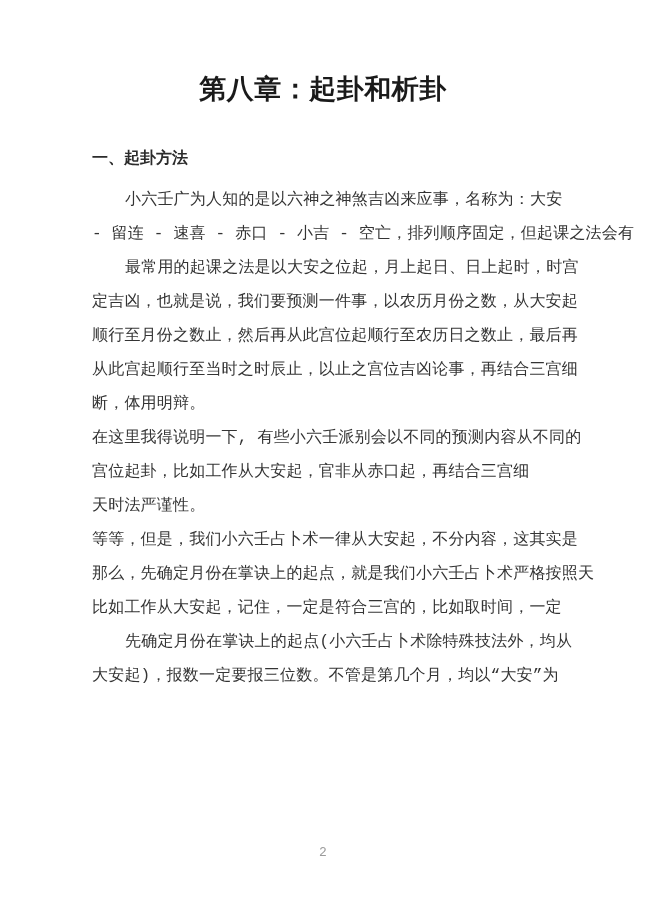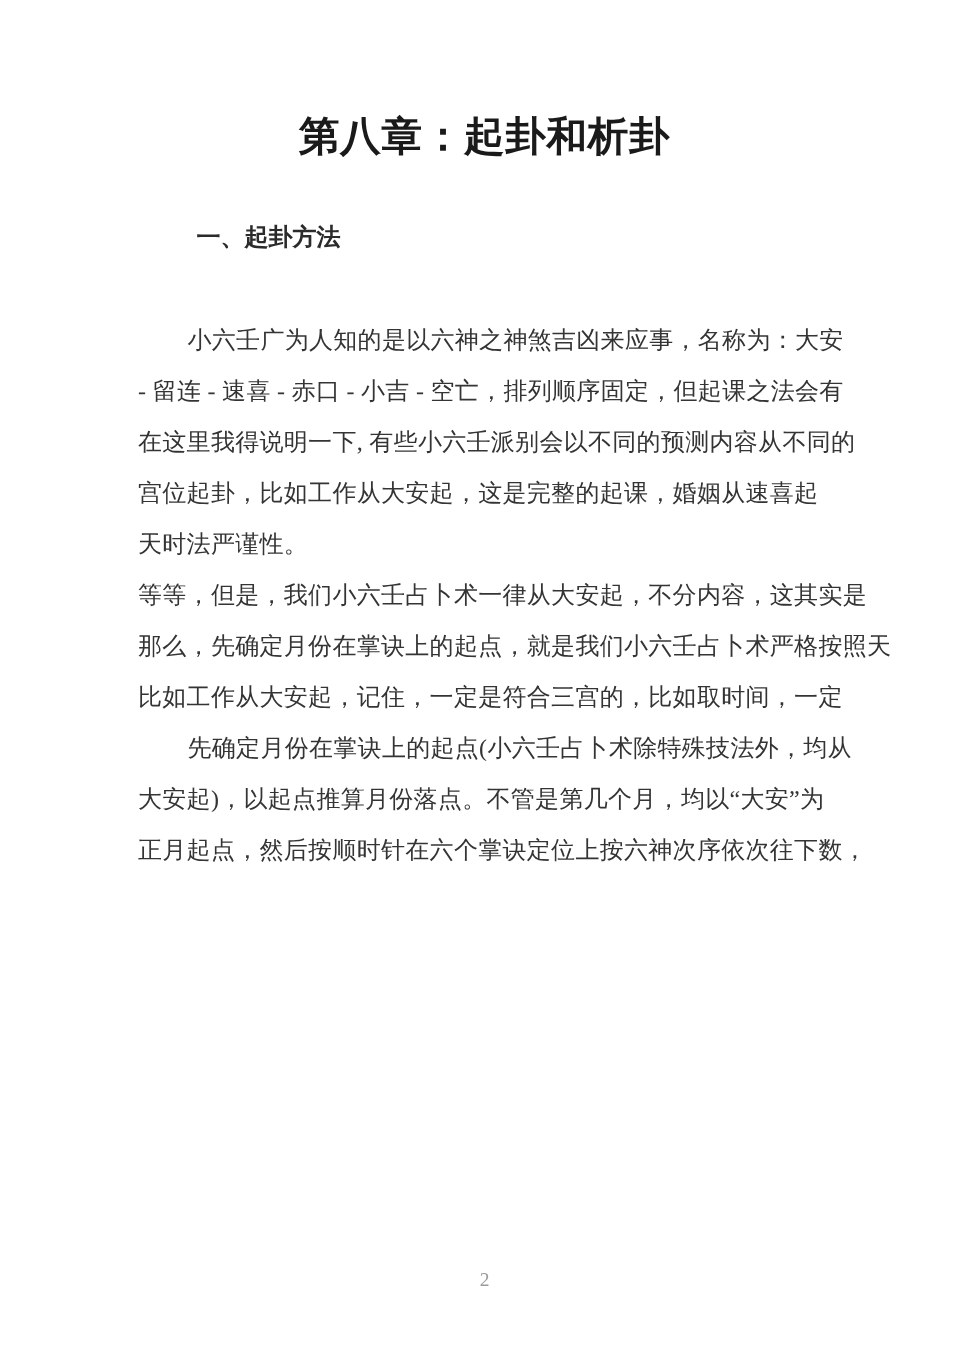--- a/index.html
+++ b/index.html
@@ -6,21 +6,21 @@
     margin: 0;
     padding: 0;
     background: #ffffff;
   }
   .page {
     position: relative;
     width: 646px;
     height: 914px;
     background: #ffffff;
     overflow: hidden;
-    font-family: Liberation Serif, serif;
+    font-family: Liberation Mono, monospace;
   }
   .doc-title {
     position: absolute;
     top: 74px;
     left: 0;
     width: 100%;
     text-align: center;
     font-size: 27px;
     line-height: 34px;
     font-weight: bold;
@@ -28,30 +28,28 @@
     letter-spacing: 0.5px;
   }
   .section-heading {
     position: absolute;
     top: 148px;
     left: 92px;
     font-size: 16px;
     line-height: 22px;
     font-weight: bold;
     color: #2b2b2b;
-    margin-left: 39px;
   }
   .body-text {
     position: absolute;
     top: 183px;
     left: 92px;
     width: 465px;
     font-size: 16px;
     color: #343434;
-    margin-top: 28px;
   }
   .para { margin: 0; }
   .line {
     height: 34px;
     line-height: 34px;
     white-space: nowrap;
     letter-spacing: 0.2px;
   }
   .para.indent .line:first-child {
     text-indent: 33px;
@@ -72,31 +70,37 @@
 <div class="page">
   <div class="doc-title">第八章：起卦和析卦</div>
 
   <div class="section-heading">一、起卦方法</div>
 
   <div class="body-text">
       <div class="para indent">
         <div class="line">小六壬广为人知的是以六神之神煞吉凶来应事，名称为：大安</div>
         <div class="line">- 留连 - 速喜 - 赤口 - 小吉 - 空亡，排列顺序固定，但起课之法会有</div>
       </div>
+      <div class="para indent">
+        <div class="line">最常用的起课之法是以大安之位起，月上起日、日上起时，时宫</div>
+        <div class="line">定吉凶，也就是说，我们要预测一件事，以农历月份之数，从大安起</div>
+        <div class="line">顺行至月份之数止，然后再从此宫位起顺行至农历日之数止，最后再</div>
+        <div class="line">从此宫起顺行至当时之时辰止，以止之宫位吉凶论事，再结合三宫细</div>
+        <div class="line">断，体用明辩。</div>
+      </div>
       <div class="para">
         <div class="line">在这里我得说明一下, 有些小六壬派别会以不同的预测内容从不同的</div>
-        <div class="line">宫位起卦，比如工作从大安起，这是完整的起课，婚姻从速喜起</div>
+        <div class="line">宫位起卦，比如工作从大安起，官非从赤口起，再结合三宫细</div>
         <div class="line">天时法严谨性。</div>
         <div class="line">等等，但是，我们小六壬占卜术一律从大安起，不分内容，这其实是</div>
       </div>
       <div class="para">
         <div class="line">那么，先确定月份在掌诀上的起点，就是我们小六壬占卜术严格按照天</div>
         <div class="line">比如工作从大安起，记住，一定是符合三宫的，比如取时间，一定</div>
       </div>
       <div class="para indent">
         <div class="line">先确定月份在掌诀上的起点(小六壬占卜术除特殊技法外，均从</div>
-        <div class="line">大安起)，以起点推算月份落点。不管是第几个月，均以“大安”为</div>
-        <div class="line">正月起点，然后按顺时针在六个掌诀定位上按六神次序依次往下数，</div>
+        <div class="line">大安起)，报数一定要报三位数。不管是第几个月，均以“大安”为</div>
       </div>
     </div>
 
   <div class="page-number">2</div>
 </div>
 
 </body></html>

